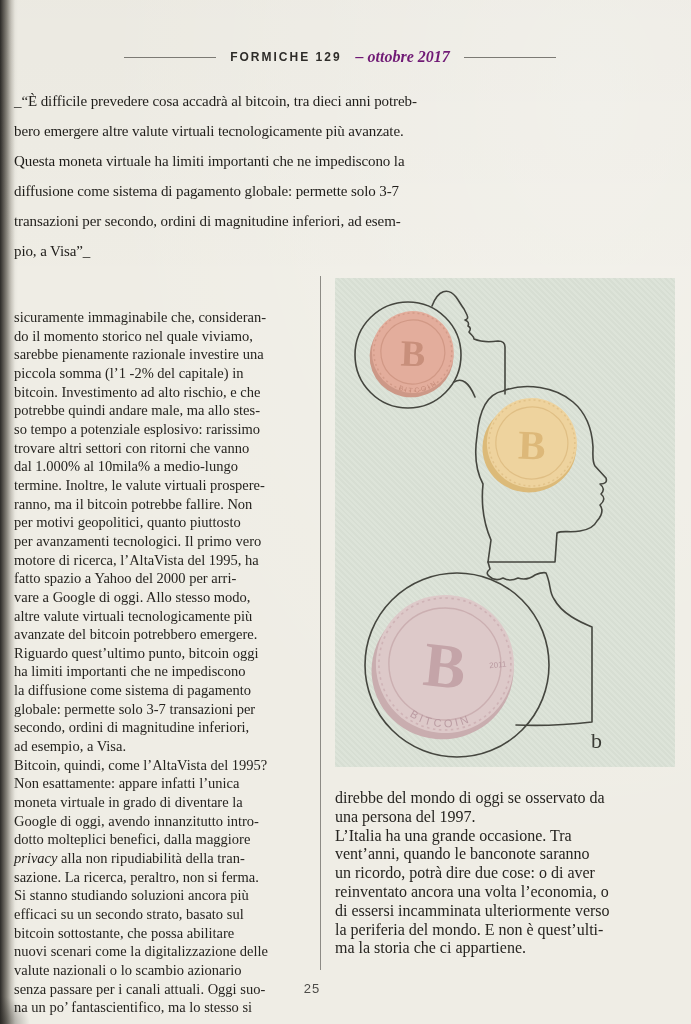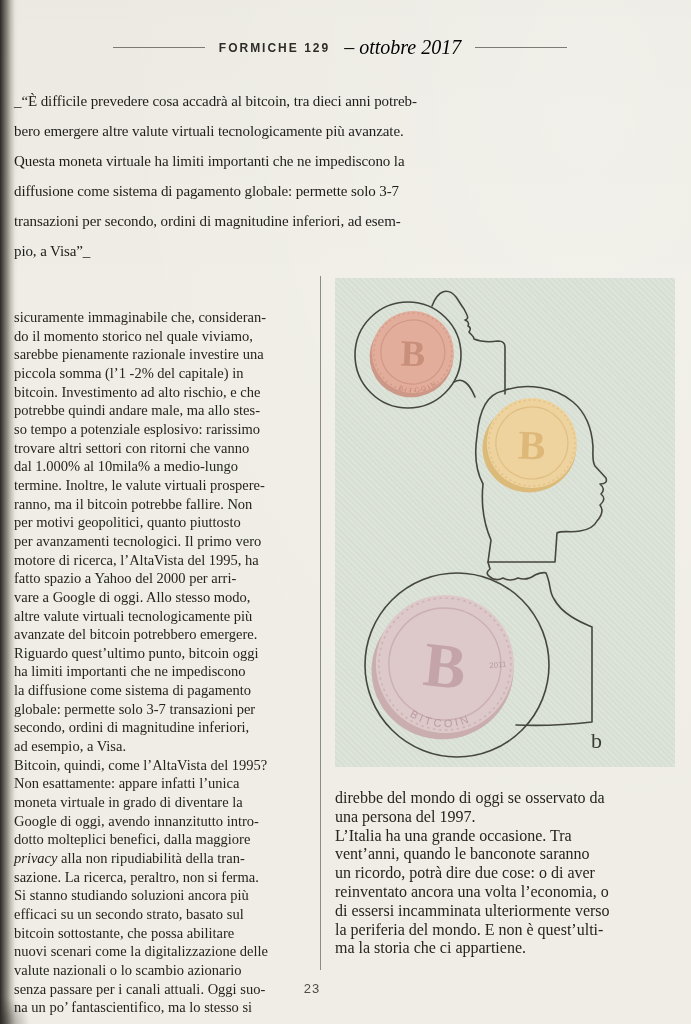--- a/index.html
+++ b/index.html
@@ -15,30 +15,30 @@
     background:linear-gradient(90deg,#2b2a27 0px,#55524c 3px,#8b887f 7px,#c6c3ba 11px,#e9e7df 15px,rgba(239,237,229,0) 18px);
   }
   .page-texture{
     position:absolute;inset:0;pointer-events:none;
     background:
       radial-gradient(ellipse at 85% 10%, rgba(255,255,255,.25), rgba(0,0,0,0) 60%),
       linear-gradient(180deg, rgba(0,0,0,.015), rgba(0,0,0,0) 30%);
   }
   
   .header{
-    position:absolute;top:36px;left:60px;width:560px;
+    position:absolute;top:48px;left:60px;width:560px;
     display:flex;align-items:center;justify-content:center;gap:14px;
   }
   .header .rule{height:1px;width:92px;background:#7c7a74;}
   .header .masthead{
     font-family:"Liberation Sans", sans-serif;font-weight:bold;
     font-size:12px;letter-spacing:2px;color:#2e2c29;white-space:nowrap;
   }
   .header .issue{
-    font-style:italic;font-size:20px;color:#000000;white-space:nowrap;
+    font-style:italic;font-size:16px;color:#701a75;white-space:nowrap;font-weight:bold;
   }
   
   .pull-quote{
     position:absolute;left:14px;top:86px;width:668px;
     font-size:15px;line-height:30px;letter-spacing:-0.1px;
     white-space:pre-line;color:#1f1d1a;
   }
   
   .col-left{
     position:absolute;left:14px;top:276px;width:306px;
@@ -165,14 +165,14 @@
 <div class="col-right-text">direbbe del mondo di oggi se osservato da
 una persona del 1997.
 L’Italia ha una grande occasione. Tra
 vent’anni, quando le banconote saranno
 un ricordo, potrà dire due cose: o di aver
 reinventato ancora una volta l’economia, o
 di essersi incamminata ulteriormente verso
 la periferia del mondo. E non è quest’ulti-
 ma la storia che ci appartiene.</div>
 
-<div class="page-number">23</div>
+<div class="page-number">25</div>
 <div class="corner-smudge"></div>
 
 </body></html>

